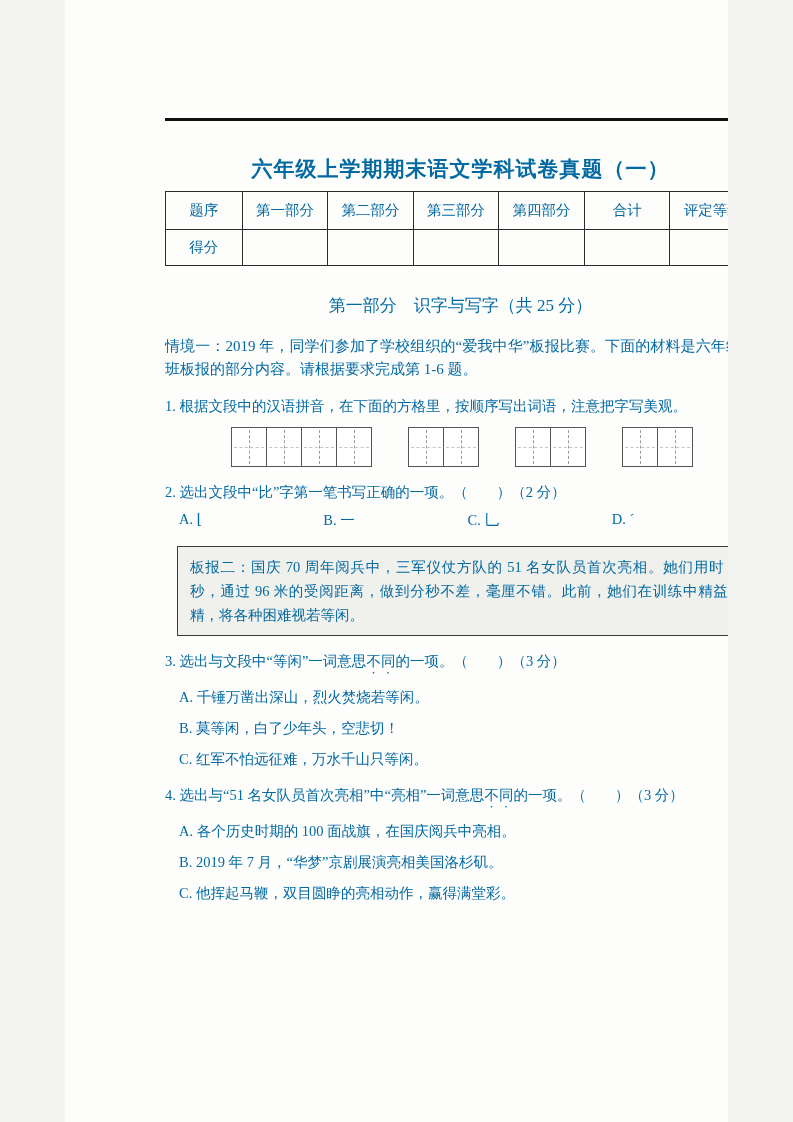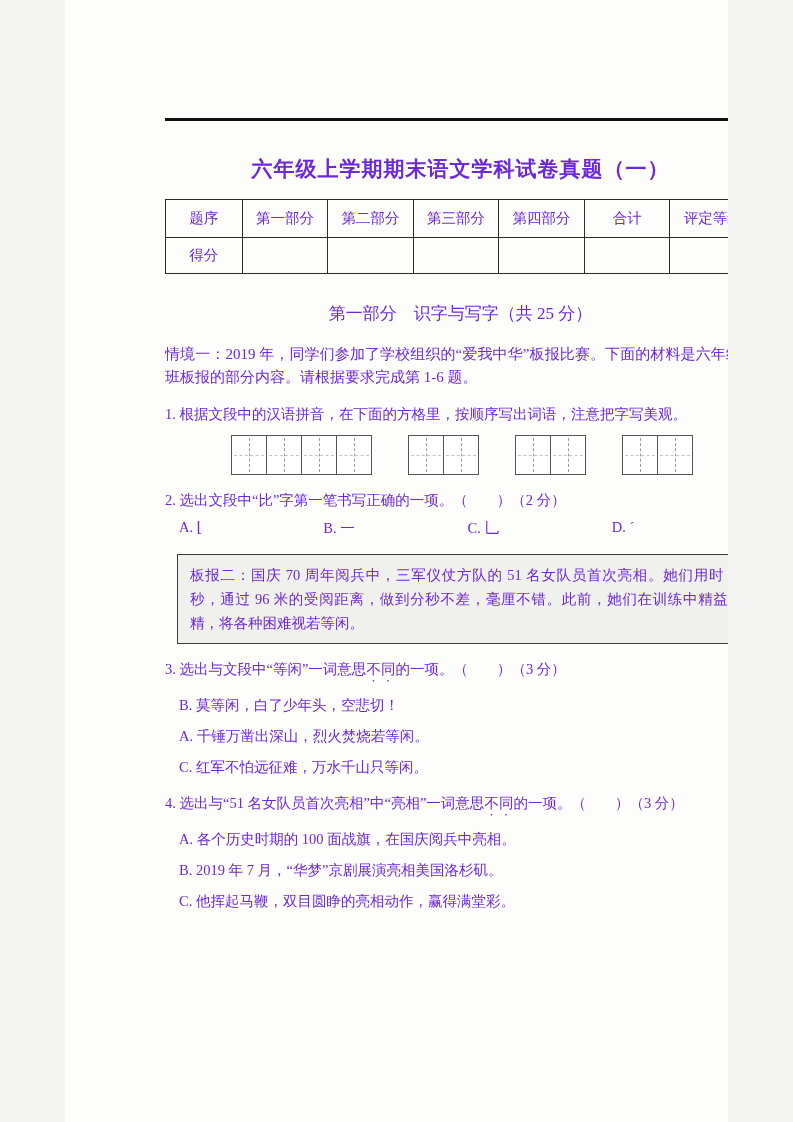--- a/index.html
+++ b/index.html
@@ -2,31 +2,31 @@
 <html><head>
 <meta charset="utf-8">
 <style>
   html,body{margin:0;padding:0;background:#f4f4f2;}
   .sheet{
     position:relative;
     width:663px;height:1122px;
     margin:0 auto;
     background:#fdfdfc;
     font-family:"Liberation Serif","DejaVu Serif",serif;
-    color:#6d28d9;
+    color:#0369a1;
     overflow:hidden;
   }
   .content{position:absolute;left:100px;top:0;width:591px;}
   .top-rule{margin-top:118px;height:3px;background:#111;}
   .doc-title{
     margin-top:34px;text-align:center;
     font-size:21px;font-weight:bold;letter-spacing:1px;
   }
   table.score{
-    margin-top:16px;width:100%;border-collapse:collapse;table-layout:fixed;
+    margin-top:8px;width:100%;border-collapse:collapse;table-layout:fixed;
   }
   table.score td{
     border:1.5px solid #2b2b2b;text-align:center;vertical-align:middle;
     font-size:14.5px;padding:0;
   }
   table.score tr.hdr td{height:37px;}
   table.score tr.scr td{height:35px;}
   table.score col.c0{width:13%;}
   .sec-heading{
     margin-top:28px;text-align:center;font-weight:normal;font-size:17px;
@@ -144,22 +144,22 @@
       <span class="opt">B. 一</span>
       <span class="opt">C. 乚</span>
       <span class="opt">D. ˊ</span>
     </div>
 
     <div class="board-box" style="margin-top:16px;margin-left:12px;">板报二：国庆 70 周年阅兵中，三军仪仗方队的 51 名女队员首次亮相。她们用时 66 秒，通过 96 米的受阅距离，做到分秒不差，毫厘不错。此前，她们在训练中精益求精，将各种困难视若等闲。</div>
 
     <p class="question"><span>3. 选出与文段中“等闲”一词意思</span><span class="emph">不同</span><span>的一项。（　　）（3 分）</span></p>
 
     <div class="opt-list">
+      <p>A. 千锤万凿出深山，烈火焚烧若等闲。</p>
       <p>B. 莫等闲，白了少年头，空悲切！</p>
-      <p>A. 千锤万凿出深山，烈火焚烧若等闲。</p>
       <p>C. 红军不怕远征难，万水千山只等闲。</p>
     </div>
 
     <p class="question"><span>4. 选出与“51 名女队员首次亮相”中“亮相”一词意思</span><span class="emph">不同</span><span>的一项。（　　）（3 分）</span></p>
 
     <div class="opt-list">
       <p>A. 各个历史时期的 100 面战旗，在国庆阅兵中亮相。</p>
       <p>B. 2019 年 7 月，“华梦”京剧展演亮相美国洛杉矶。</p>
       <p>C. 他挥起马鞭，双目圆睁的亮相动作，赢得满堂彩。</p>
     </div>

